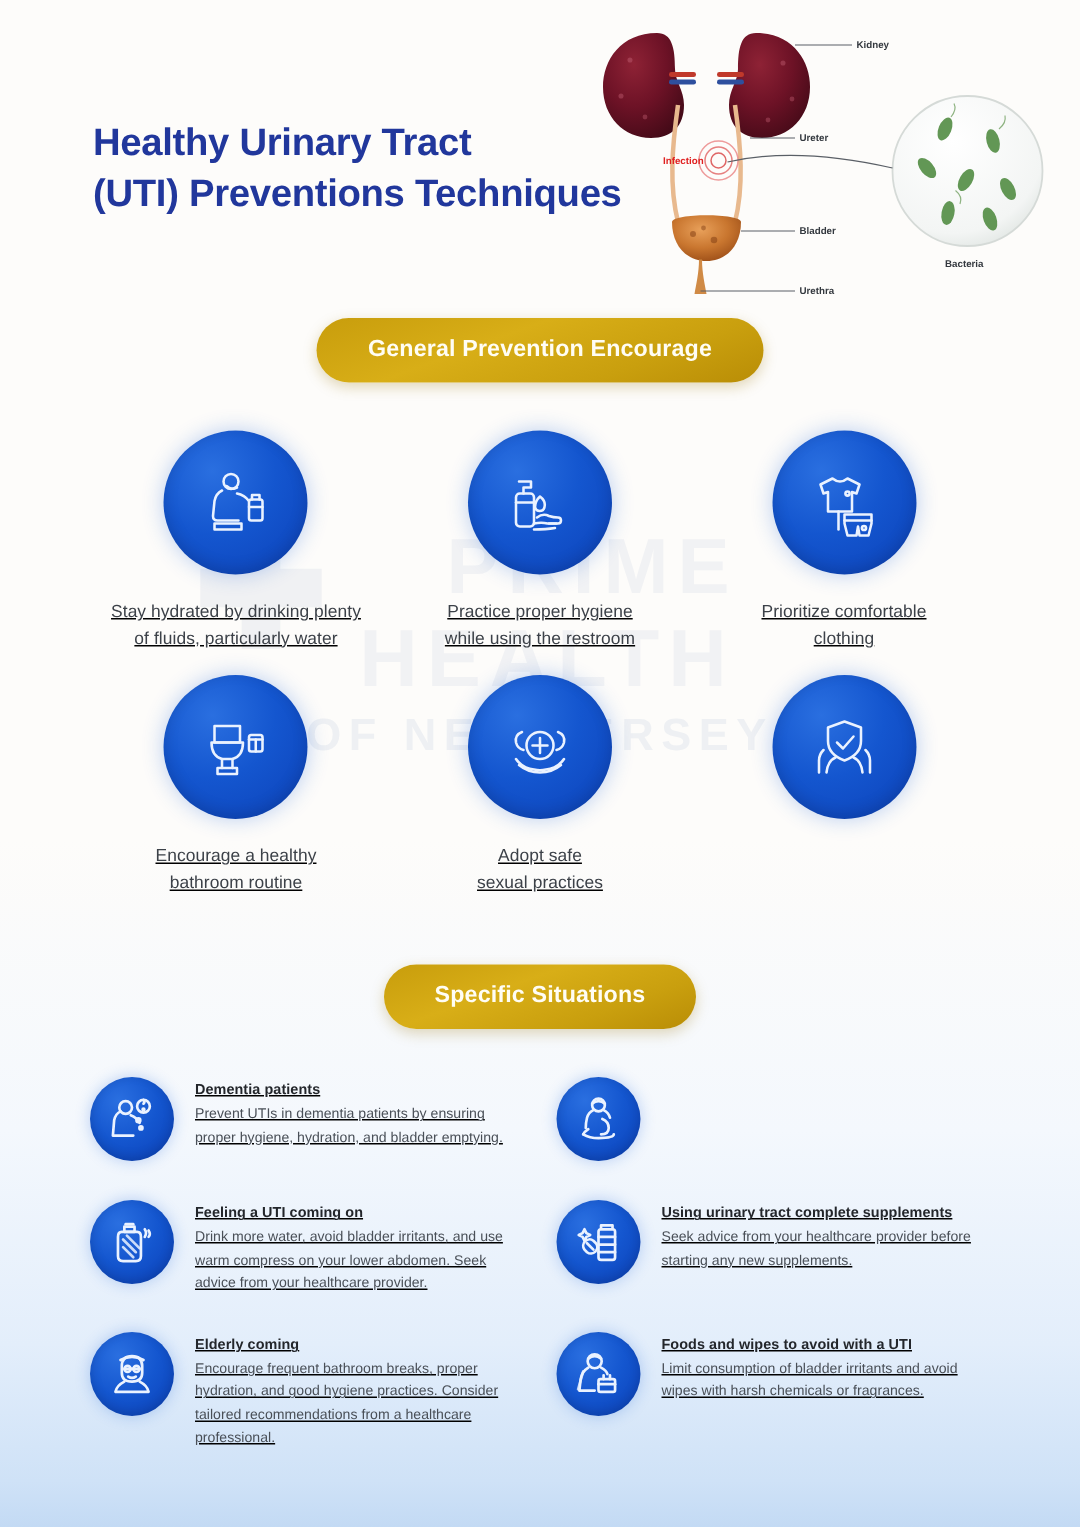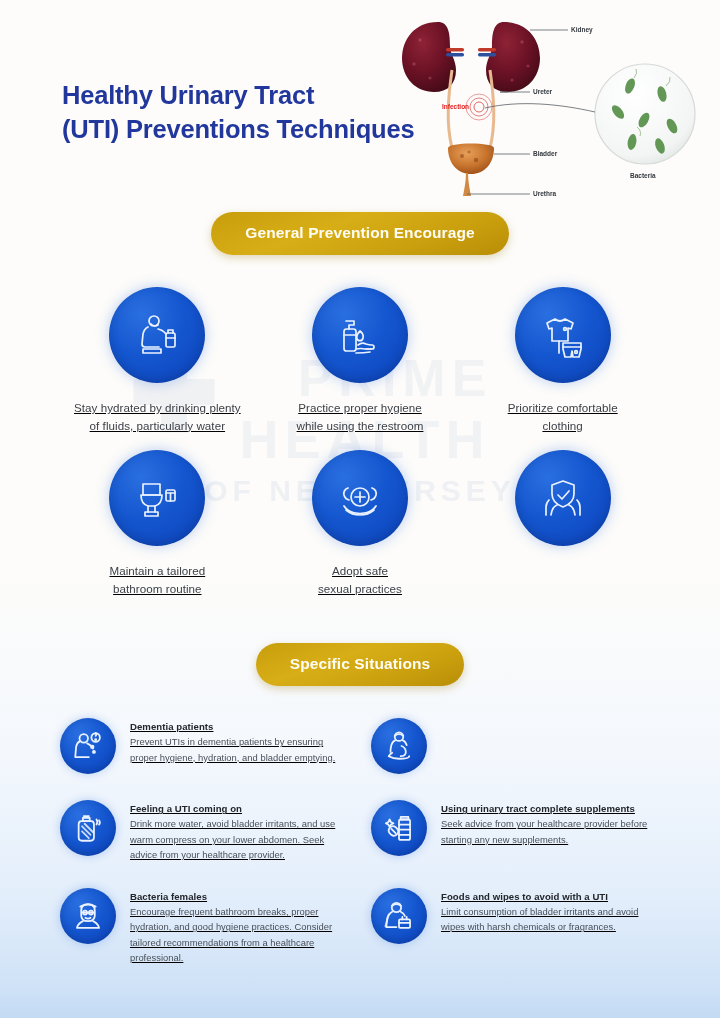--- a/index.html
+++ b/index.html
@@ -357,21 +357,21 @@
           <path d="M17 34 v6"></path>
           <path d="M24 34 v6"></path>
           <path d="M14 40 h13 v4 h-13Z"></path>
           <rect x="35" y="18" width="9" height="11" rx="1.5"></rect>
           <path d="M35 21 h9"></path>
           <path d="M39.5 21 v8"></path>
         </g>
           </svg>
       </div>
       <div class="gen-caption">
-        <div>Maintain a tailored</div>
+        <div>Encourage a healthy</div>
         <div>bathroom routine</div>
       </div>
     </div>
 
     <div class="gen-cell">
       <div class="big-circle">
         <svg viewBox="0 0 52 52">
             <g class="ico">
           <circle cx="26" cy="25" r="9"></circle>
           <path d="M26 20 v10 M21 25 h10"></path>
@@ -493,21 +493,21 @@
           <path d="M14 16 h5 M21 16 h5"></path>
           <path d="M19 16 h2"></path>
           <circle cx="16.5" cy="16" r="2.4"></circle>
           <circle cx="23.5" cy="16" r="2.4"></circle>
           <path d="M17 22 q3 2 6 0"></path>
           <path d="M14 26 q-6 3 -7 8 h26 q-1 -5 -7 -8"></path>
         </g>
           </svg>
       </div>
       <div class="spec-text">
-        <div class="spec-title">Bacteria females</div>
+        <div class="spec-title">Elderly coming</div>
         <div class="spec-body">Encourage frequent bathroom breaks, proper hydration, and good hygiene practices. Consider tailored recommendations from a healthcare professional.</div>
       </div>
     </div>
 
     <div class="spec-item">
       <div class="sm-circle">
         <svg viewBox="0 0 40 40">
             <g class="ico-sm">
           <circle cx="17" cy="10" r="5.5"></circle>
           <path d="M12 8 q5 -4 10 0"></path>

